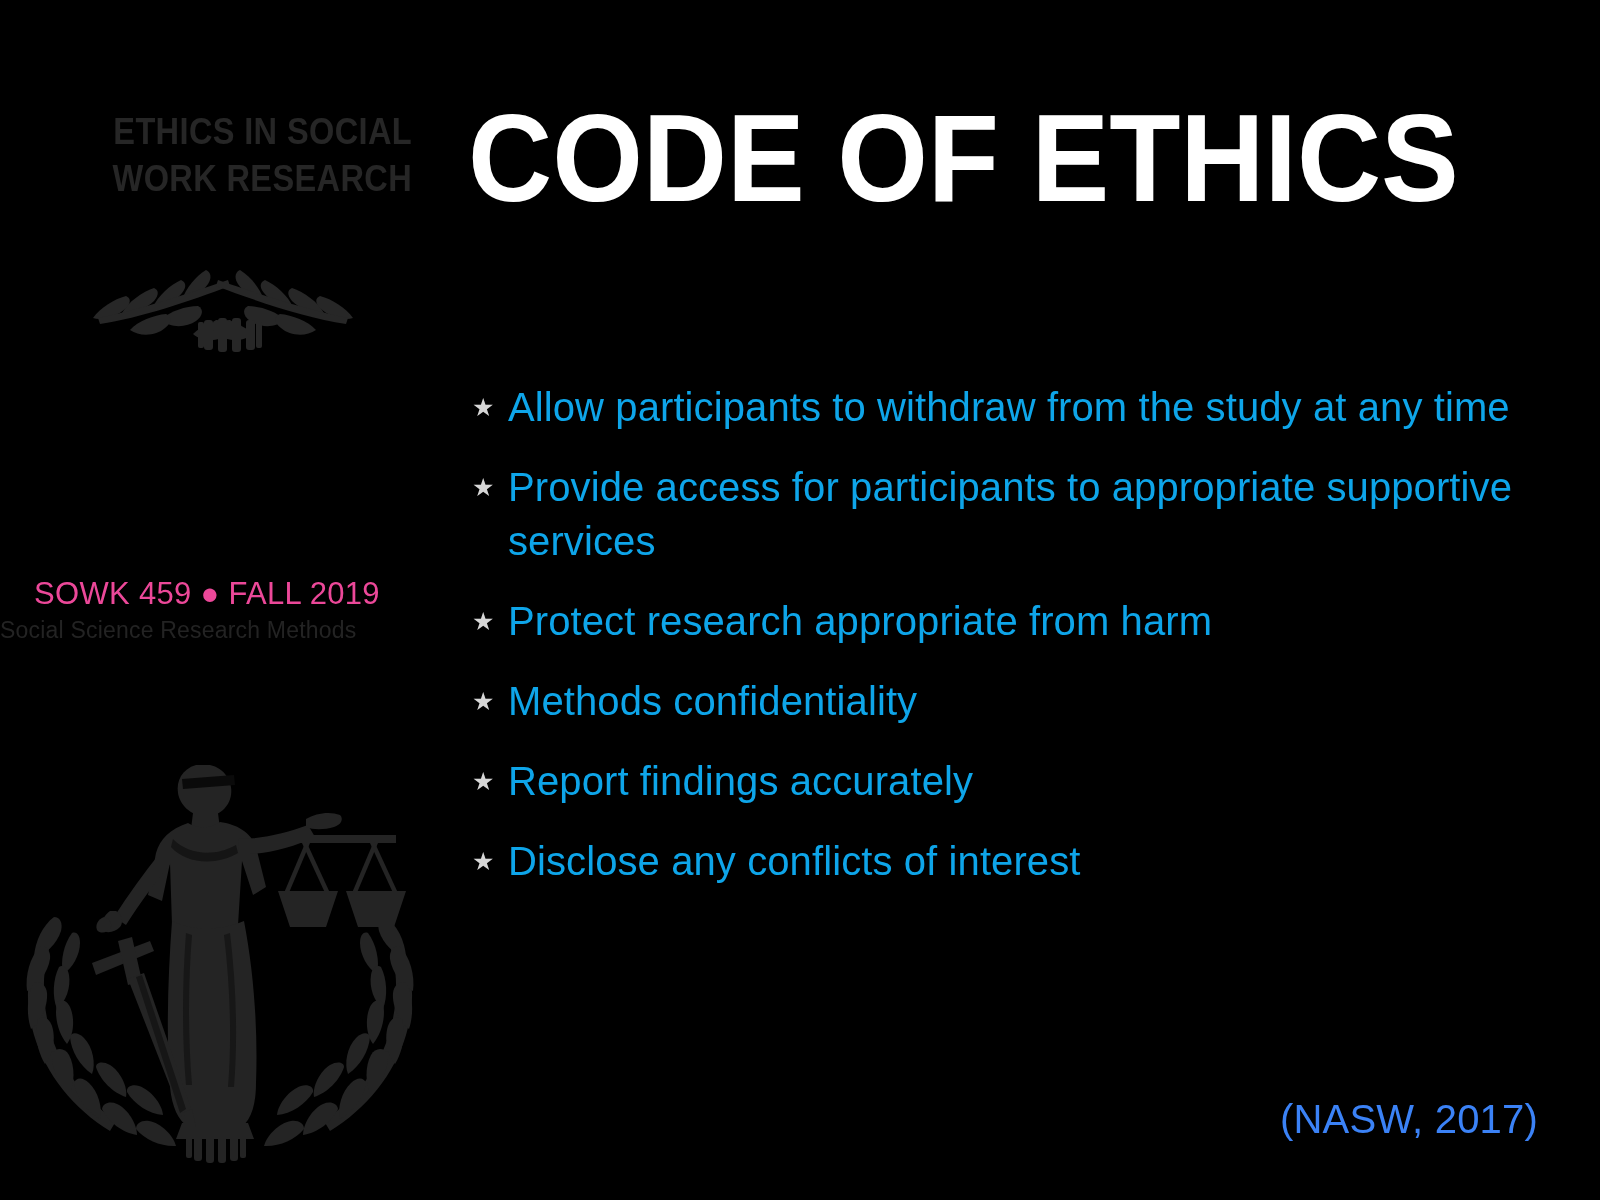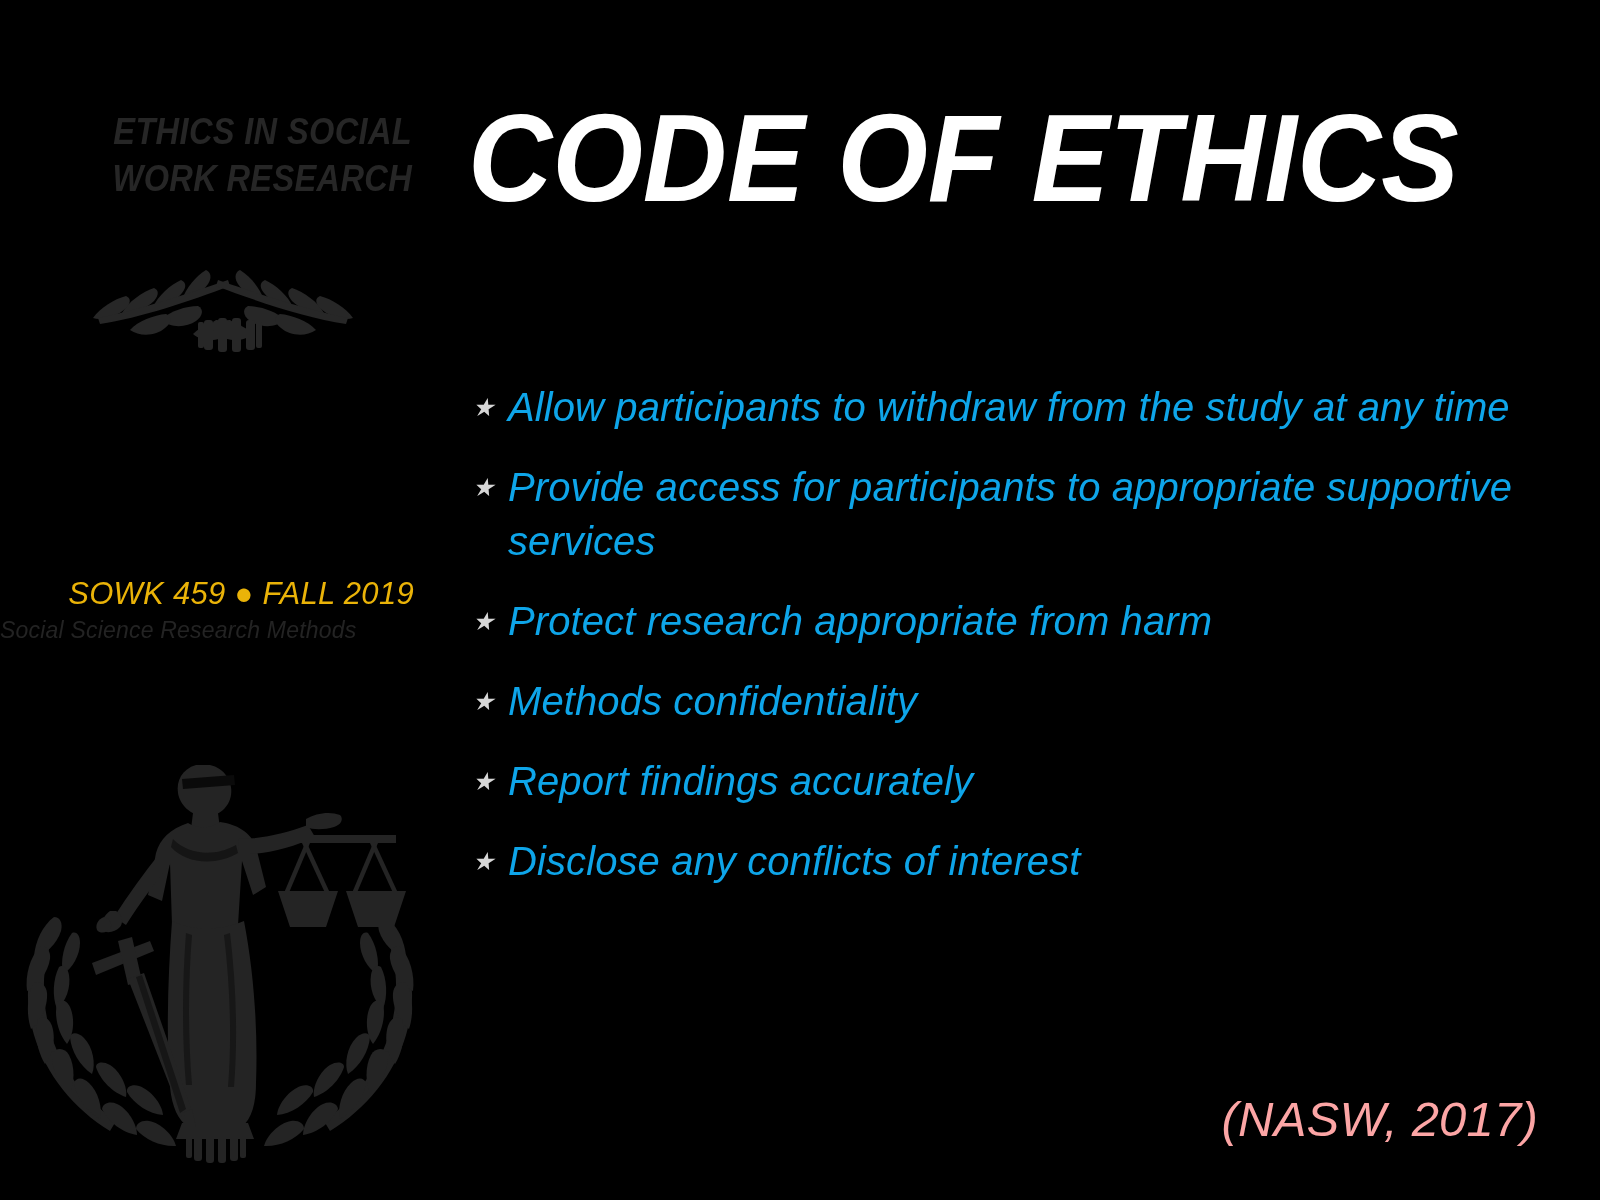--- a/index.html
+++ b/index.html
@@ -12,21 +12,20 @@
     height: 1200px;
     overflow: hidden;
     font-family: "Liberation Sans", sans-serif;
     -webkit-font-smoothing: antialiased;
   }
   .slide {
     position: relative;
     width: 1600px;
     height: 1200px;
     background: #000000;
-    font-style: italic;
   }
 
   
   .sidebar {
     position: absolute;
     left: 0;
     top: 0;
     width: 440px;
     height: 1200px;
   }
@@ -67,22 +66,22 @@
     line-height: 40px;
     letter-spacing: 0.2px;
   }
   .presenter .l2 { display: block; }
 
   .course {
     position: absolute;
     left: 0;
     top: 574px;
     width: 414px;
-    text-align: right;
-    color: #eab308;
+    text-align: center;
+    color: #ec4899;
     font-size: 31px;
     line-height: 40px;
     letter-spacing: 0.3px;
   }
   .course-sub {
     position: absolute;
     left: 0;
     top: 615px;
     width: 414px;
     text-align: left;
@@ -150,22 +149,22 @@
     color: #0ea5e9;
     font-size: 40px;
     line-height: 54px;
     letter-spacing: 0.1px;
   }
 
   .citation {
     position: absolute;
     right: 62px;
     top: 1094px;
-    color: #fca5a5;
-    font-size: 49px;
+    color: #3b82f6;
+    font-size: 40px;
     line-height: 50px;
     letter-spacing: 0.2px;
     margin-left: 22px;
   }
 </style>
 </head>
 <body>
 
 <div class="slide">
 

